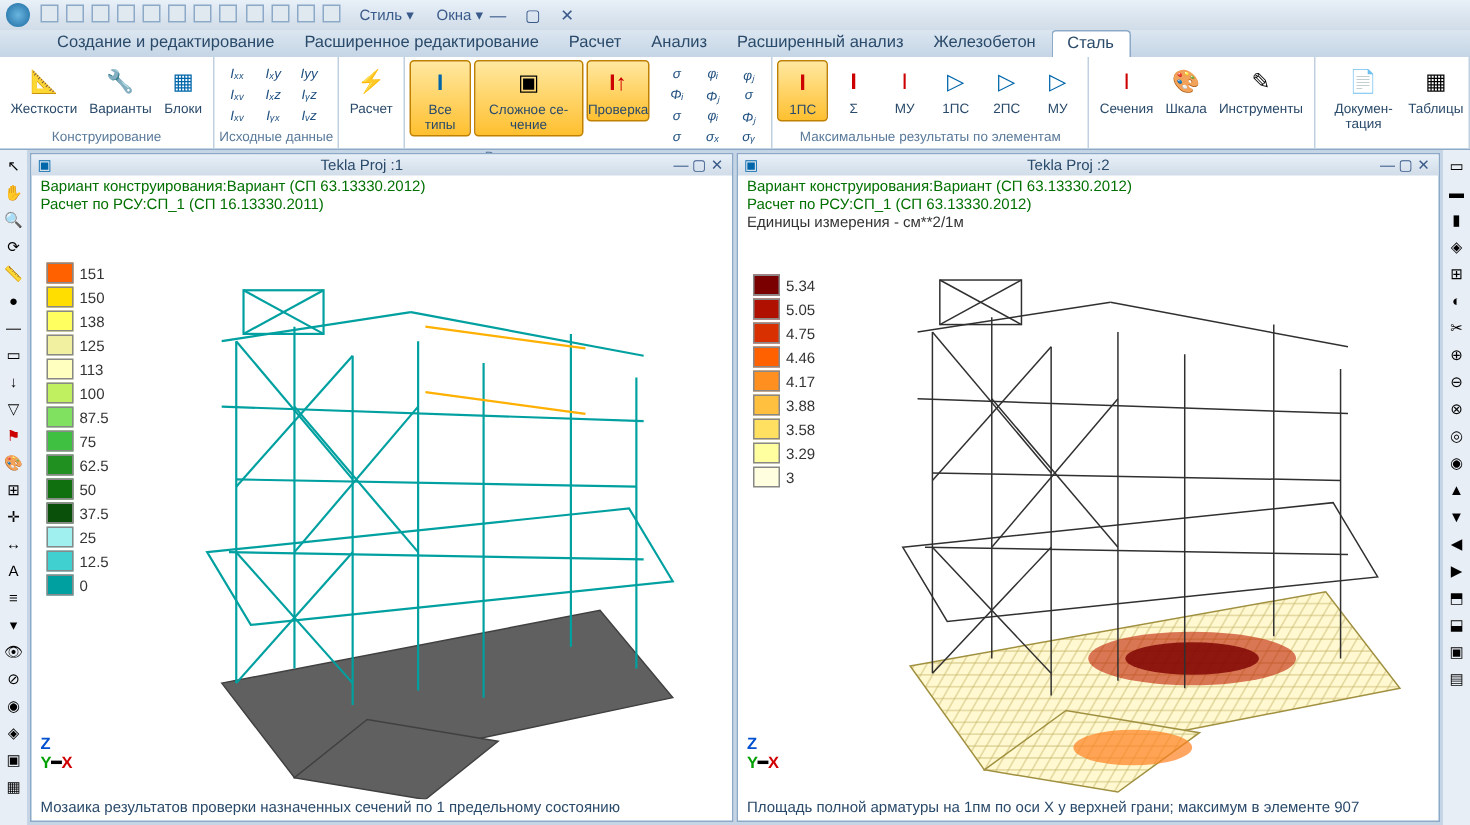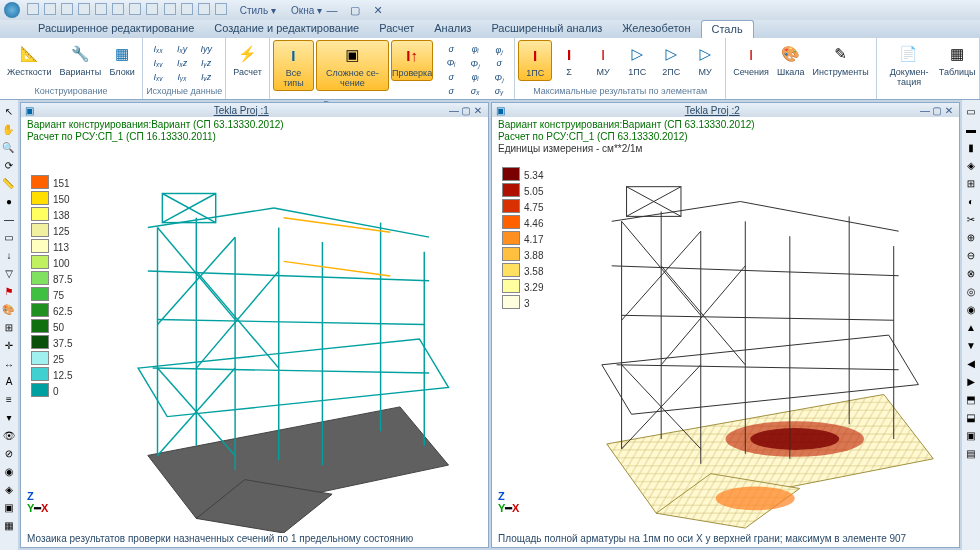--- a/index.html
+++ b/index.html
@@ -21,21 +21,21 @@
   .bigbtn .icn { width:24px; height:24px; display:flex; align-items:center; justify-content:center; font-size:15px; }
   .bigbtn .lbl { font-size:9px; color:#2a4a6a; text-align:center; line-height:10px; margin-top:1px; }
   .smgrid { display:flex; flex-wrap:wrap; width:72px; padding-top:2px;justify-content:flex-end; }
   .smgrid span { width:24px; height:14px; font-size:9px; font-style:italic; color:#205080; display:flex; align-items:center; justify-content:center; cursor:pointer; }
   .workspace { display:flex; height:450px; }
   .ltoolbar, .rtoolbar { width:18px; background:#e8eef5; display:flex; flex-direction:column; align-items:center; padding-top:4px; gap:4px; }
   .ltoolbar span, .rtoolbar span { width:14px; height:14px; font-size:10px; display:flex; align-items:center; justify-content:center; cursor:pointer; }
   .views { flex:1; display:flex; gap:2px; padding:2px; }
   .view { flex:1; background:#fff; border:1px solid #8caac8; position:relative; display:flex; flex-direction:column; }
   .view-title { height:14px; background:linear-gradient(#e8f0f8,#d0dce8); font-size:10px; color:#2a4a6a; display:flex; align-items:center; padding:0 4px; }
-  .view-title .vt { flex:1; text-align:center;text-decoration:underline; }
+  .view-title .vt { flex:1; text-align:center; }
   .view-title .vc span { width:12px; display:inline-block; text-align:center; cursor:pointer; color:#3a5a8a; }
   .view-header { font-size:10px; color:#007000; padding:2px 6px; line-height:12px; }
   .view-body { flex:1; position:relative; overflow:hidden; }
   .legend { position:absolute; left:10px; top:30px; }
   .legend .item { display:flex; align-items:flex-end; margin-bottom:2px; }
   .legend .sw { width:18px; height:14px; border:1px solid #888; margin-right:4px; }
   .legend .val { font-size:10px; color:#333; }
   .axes { position:absolute; left:6px; bottom:18px; font-size:11px; font-weight:bold; }
   .axes .z { color:#0050d0; } .axes .y { color:#00a000; } .axes .x { color:#d00000; }
   .caption { height:14px; font-size:10px; color:#2a4a6a; padding:0 6px; white-space:nowrap; overflow:hidden; }
@@ -65,22 +65,22 @@
     <span><span>Окна</span> ▾</span>
   </div>
   <div class="winbtns">
     <span>—</span>
     <span>▢</span>
     <span>✕</span>
   </div>
 </div>
 
 <div class="tabs">
+  <div class="tab">Создание и редактирование</div>
   <div class="tab">Расширенное редактирование</div>
-  <div class="tab">Создание и редактирование</div>
   <div class="tab">Расчет</div>
   <div class="tab">Анализ</div>
   <div class="tab">Расширенный анализ</div>
   <div class="tab">Железобетон</div>
   <div class="tab active">Сталь</div>
 </div>
 
 <div class="ribbon">
   <div class="group">
     <div class="row">
@@ -365,21 +365,21 @@
         <span style="color:#06a">▣</span>
         <span class="vt">Tekla Proj :2</span>
         <span class="vc"><span>—</span><span>▢</span><span>✕</span></span>
       </div>
       <div class="view-header">
         <div>Вариант конструирования:Вариант (СП 63.13330.2012)</div>
         <div>Расчет по РСУ:СП_1 (СП 63.13330.2012)</div>
         <div style="color:#333">Единицы измерения - см**2/1м</div>
       </div>
       <div class="view-body">
-        <div class="legend" id="legend-right" style="top:10px">
+        <div class="legend" id="legend-right" style="top:26px">
             <div class="item">
               <div class="sw" style="background: rgb(122, 0, 0);"></div>
               <div class="val">5.34</div>
             </div>
             <div class="item">
               <div class="sw" style="background: rgb(176, 16, 0);"></div>
               <div class="val">5.05</div>
             </div>
             <div class="item">
               <div class="sw" style="background: rgb(216, 48, 0);"></div>

